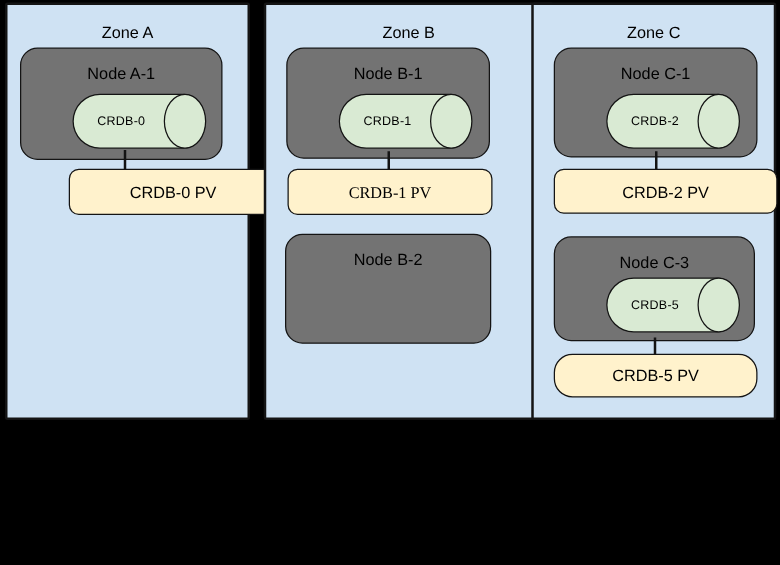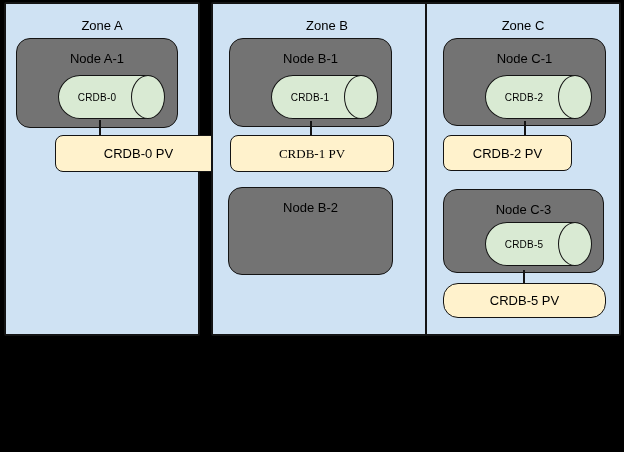--- a/index.html
+++ b/index.html
@@ -52,21 +52,21 @@
   .conn-c1 { left:97px; top:117px; height:15px; }
   .conn-c2 { left:96px; top:266px; height:14px; }
   .pv {
     position:absolute; box-sizing:border-box;
     background:#fff2cc; border:1.5px solid #141414; border-radius:8px;
     display:flex; align-items:center; justify-content:center;
     font-size:13px;
   }
   .pv-a  { left:9px;  top:131px; width:167px; height:37px;margin-left:40px; }
   .pv-b1 { left:17px; top:131px; width:164px; height:37px;font-family:Liberation Serif, serif; }
-  .pv-c1 { left:16px; top:131px; width:129px; height:36px; }
+  .pv-c1 { left:16px; top:131px; width:179px; height:36px; }
   .pv-c2 { left:16px; top:279px; width:163px; height:35px;border-radius:15px; }
 </style>
 </head>
 <body>
 
 <div class="canvas">
 
   <section class="zone zone-a">
     <div class="zone-title">Zone A</div>
 

